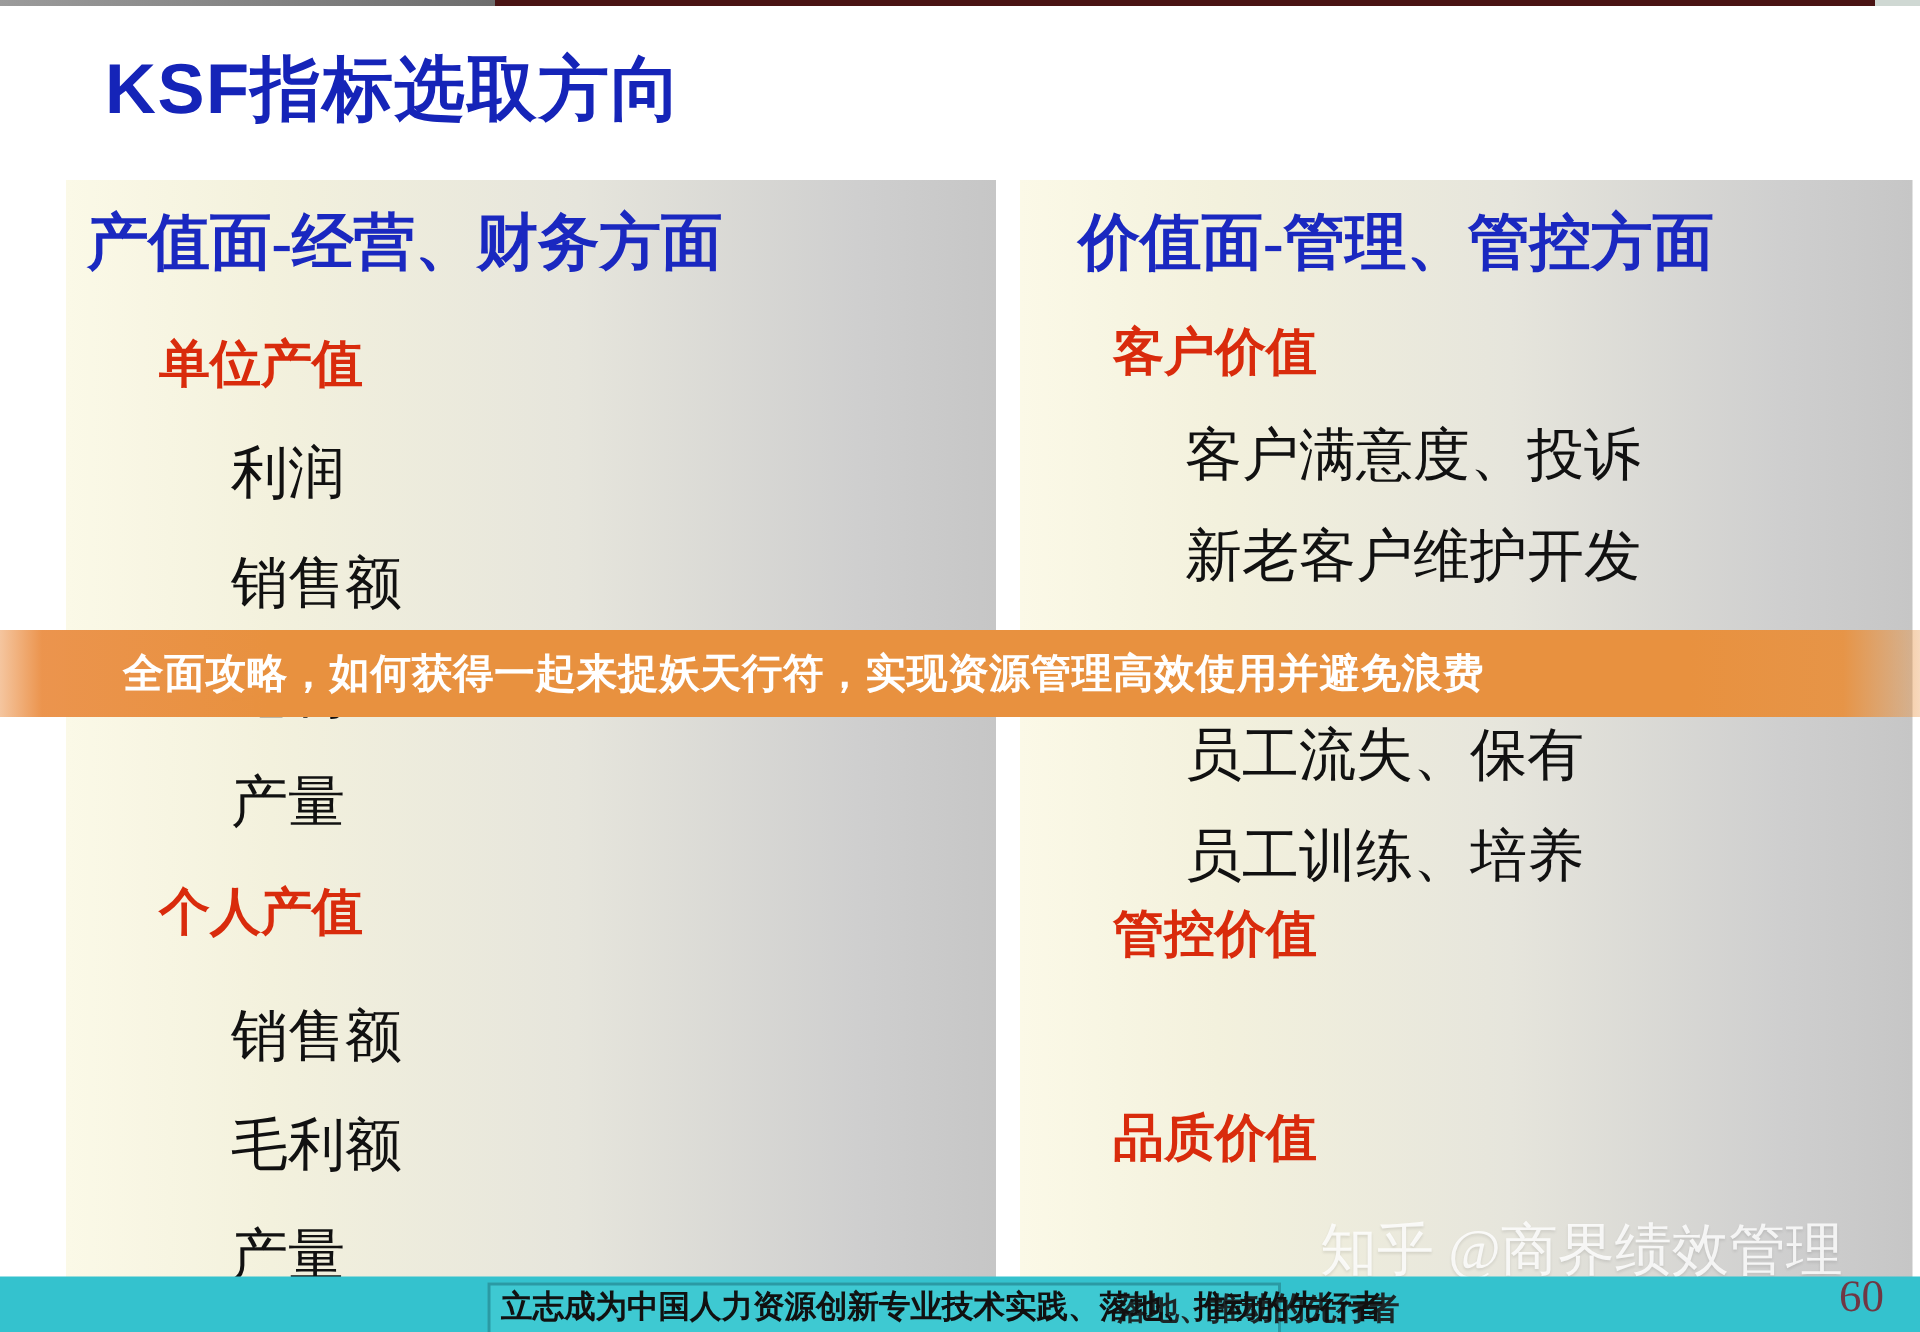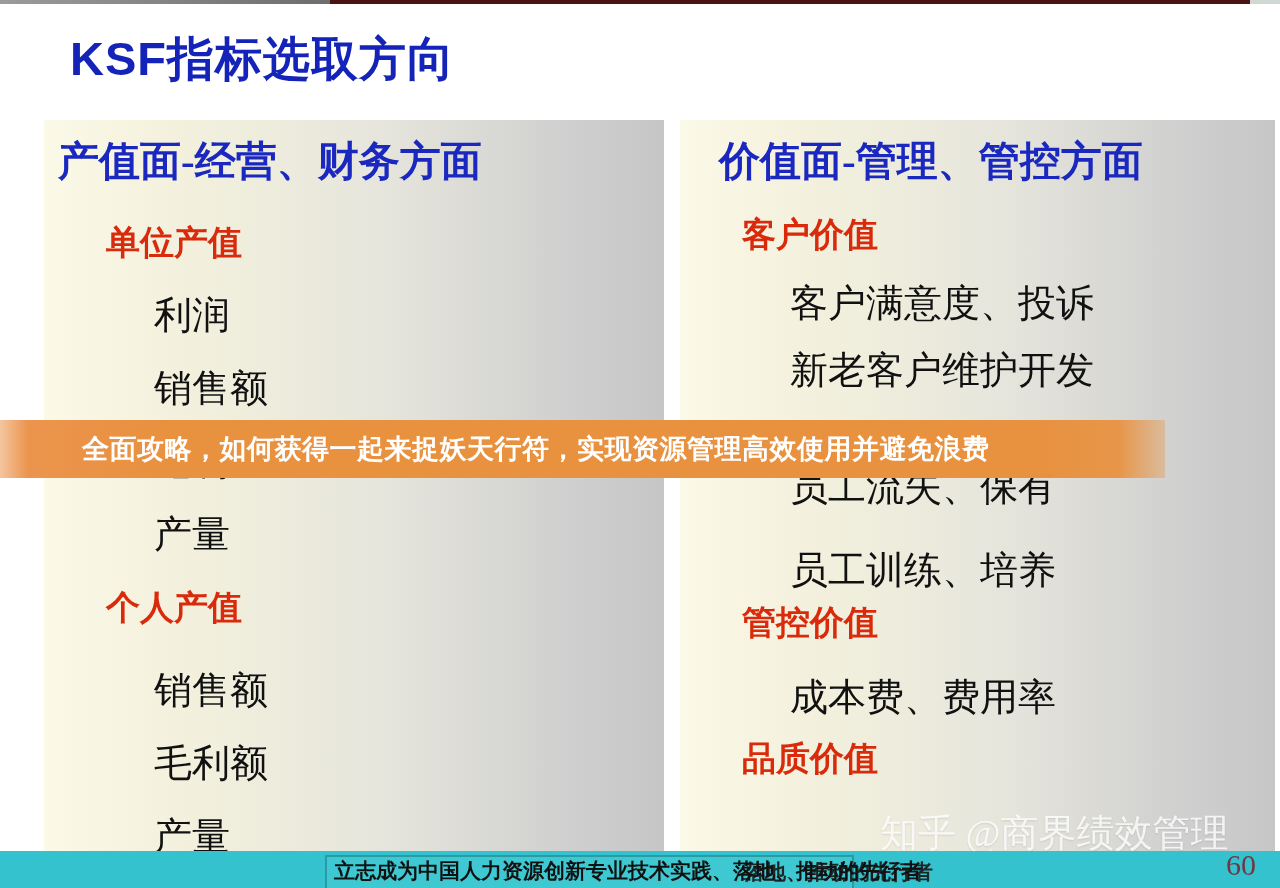--- a/index.html
+++ b/index.html
@@ -76,21 +76,21 @@
     color:#111111;
     white-space:nowrap;
     margin-left:66px;
   }
 
   
   .row{position:absolute;left:0;margin-left:44px;}
 
   
   #banner{
-    position:absolute;left:0;top:420px;width:1165px;height:58px;
+    position:absolute;left:0;top:420px;width:1280px;height:58px;
     background:linear-gradient(90deg,
         rgba(236,150,80,0.55) 0px,
         rgba(235,146,74,0.98) 28px,
         #e8913f 14%,
         #e8913f 88%,
         rgba(232,145,63,0.94) 96%,
         rgba(232,145,63,0.35) 100%);
     display:flex;align-items:center;
   }
   #banner-text{
@@ -211,32 +211,29 @@
     <div class="row" style="top:158px;">
       <div class="item">客户满意度、投诉</div>
     </div>
     <div class="row" style="top:225px;">
       <div class="item">新老客户维护开发</div>
     </div>
 
     <div class="row" style="top:295px;">
       <div class="group-head">员工价值</div>
     </div>
-    <div class="row" style="top:342px;">
+    <div class="row" style="top:358px;">
       <div class="item">员工流失、保有</div>
     </div>
     <div class="row" style="top:425px;">
       <div class="item">员工训练、培养</div>
     </div>
 
     <div class="row" style="top:480px;">
       <div class="group-head">管控价值</div>
-    </div>
-    <div class="row" style="top:552px;">
-      <div class="item">成本费、费用率</div>
     </div>
 
     <div class="row" style="top:616px;">
       <div class="group-head">品质价值</div>
     </div>
 
   </div>
 
   <div id="banner">
     <div id="banner-text">全面攻略，如何获得一起来捉妖天行符，实现资源管理高效使用并避免浪费</div>

